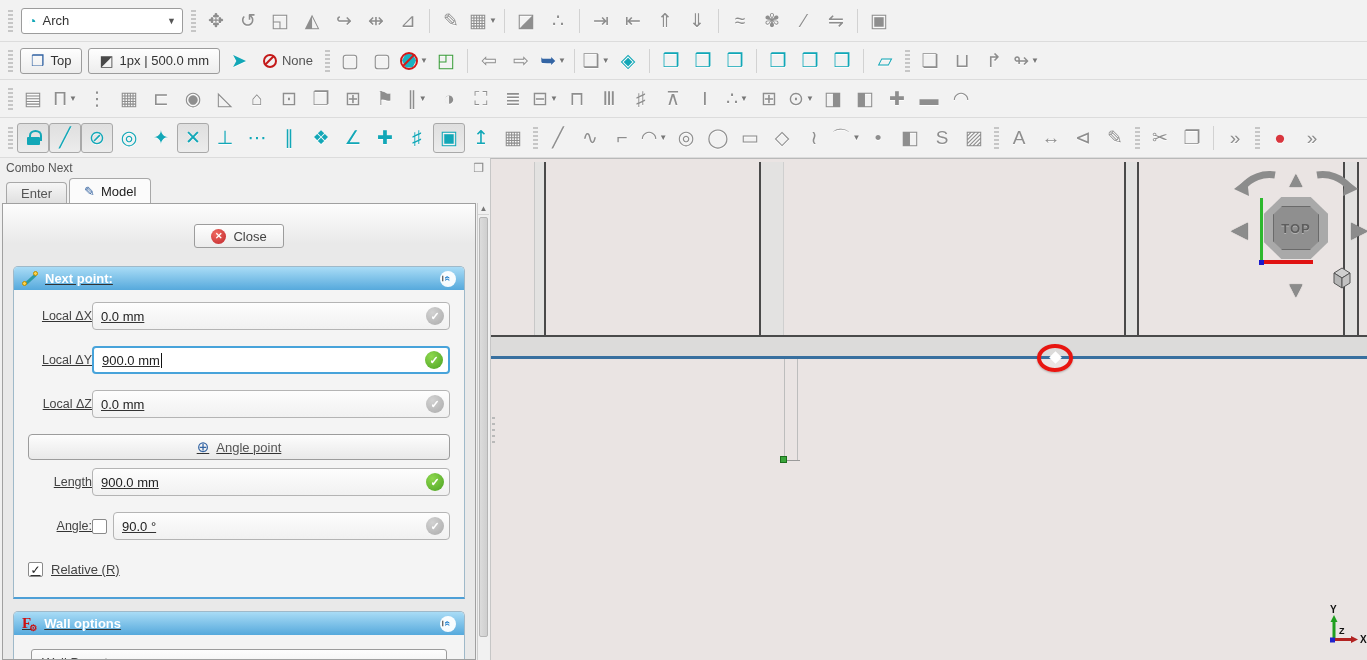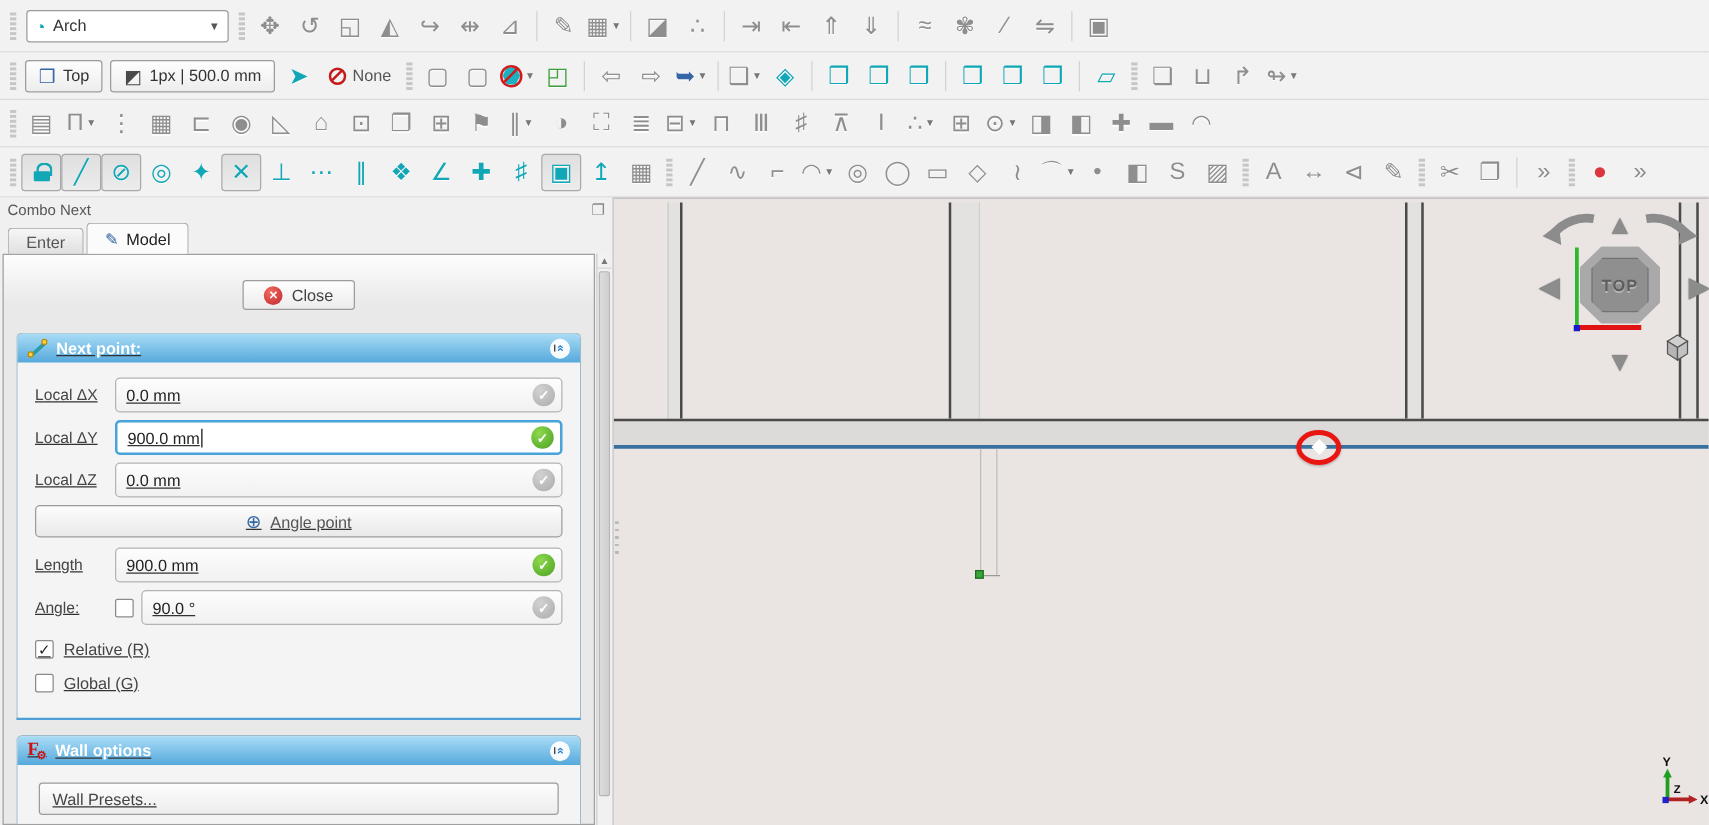--- a/index.html
+++ b/index.html
@@ -81,21 +81,21 @@
     color:#1f7ecb; font-size:10px; font-weight:bold; display:flex; align-items:center; justify-content:center; }
   .ts-collapse span { transform:rotate(90deg); display:block; }
   .np-icon { position:relative; width:16px; height:16px; }
   .np-icon .ln { position:absolute; left:2px; top:7px; width:13px; height:3px; background:#2e9aa6; transform:rotate(-42deg); }
   .np-icon .d1,.np-icon .d2 { position:absolute; width:5px; height:5px; border-radius:50%; background:#ffd24a; border:1px solid #b98d00; }
   .np-icon .d1 { right:0; top:0; } .np-icon .d2 { left:0; bottom:1px; }
   .wo-icon { font-family:"Liberation Serif",serif; font-weight:bold; color:#cc1111; font-size:15px; }
   .wo-icon .gear { font-size:9px; vertical-align:-3px; margin-left:-2px; }
 
   .ts-body { padding:12px 14px 14px 14px; }
-  .fld-row { display:flex; align-items:center; margin-bottom:6px; height:28px; }
+  .fld-row { display:flex; align-items:center; margin-bottom:16px; height:28px;text-align:right; }
   .fld-row .lbl { width:64px; color:#444; font-size:12.5px; flex:none; }
   .inp { position:relative; flex:1; height:28px; border:1px solid #b4b4b4; border-radius:4px;
     background:linear-gradient(#fdfdfd,#f1f1f1); display:flex; align-items:center; padding:0 28px 0 8px; color:#222; }
   .inp.active { border:2px solid #47a3da; background:#fff; }
   .caret { display:inline-block; width:1px; height:15px; background:#111; margin-left:1px; }
   .chk-badge { position:absolute; right:5px; top:50%; transform:translateY(-50%); width:18px; height:18px;
     border-radius:50%; color:#fff; font-size:11px; font-weight:bold; display:flex; align-items:center; justify-content:center; }
   .chk-badge.gray { background:radial-gradient(circle at 35% 30%,#d2d2d2,#ababab); }
   .chk-badge.green { background:radial-gradient(circle at 35% 30%,#8ed84e,#4ba122); }
   .btn-enter { width:100%; height:26px; margin:2px 0 8px 0; display:flex; align-items:center; justify-content:center;
@@ -379,24 +379,20 @@
             <span class="cbx" style="margin-right:6px"></span>
             <div class="inp">
               <span>90.0 °</span>
               <span class="chk-badge gray">✓</span>
             </div>
           </div>
           <div class="cbx-row">
             <span class="cbx">✓</span>
             <span>Relative (R)</span>
           </div>
-          <div class="cbx-row">
-            <span class="cbx"></span>
-            <span>Global (G)</span>
-          </div>
         </div>
     </div>
 
     <div class="task-section" style="margin-top:12px; border-bottom:none;">
       <div class="ts-head">
         <span class="wo-icon">F<span class="gear">⚙</span></span>
         <span>Wall options</span>
         <span class="ts-collapse">
             <span>«</span>
           </span>

